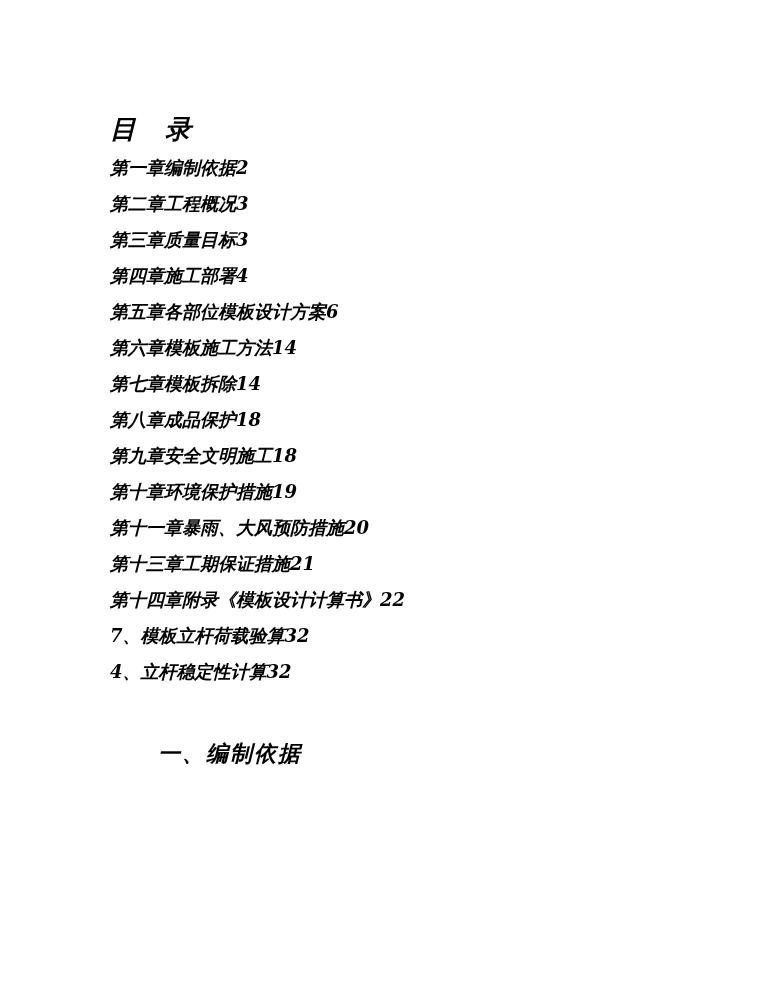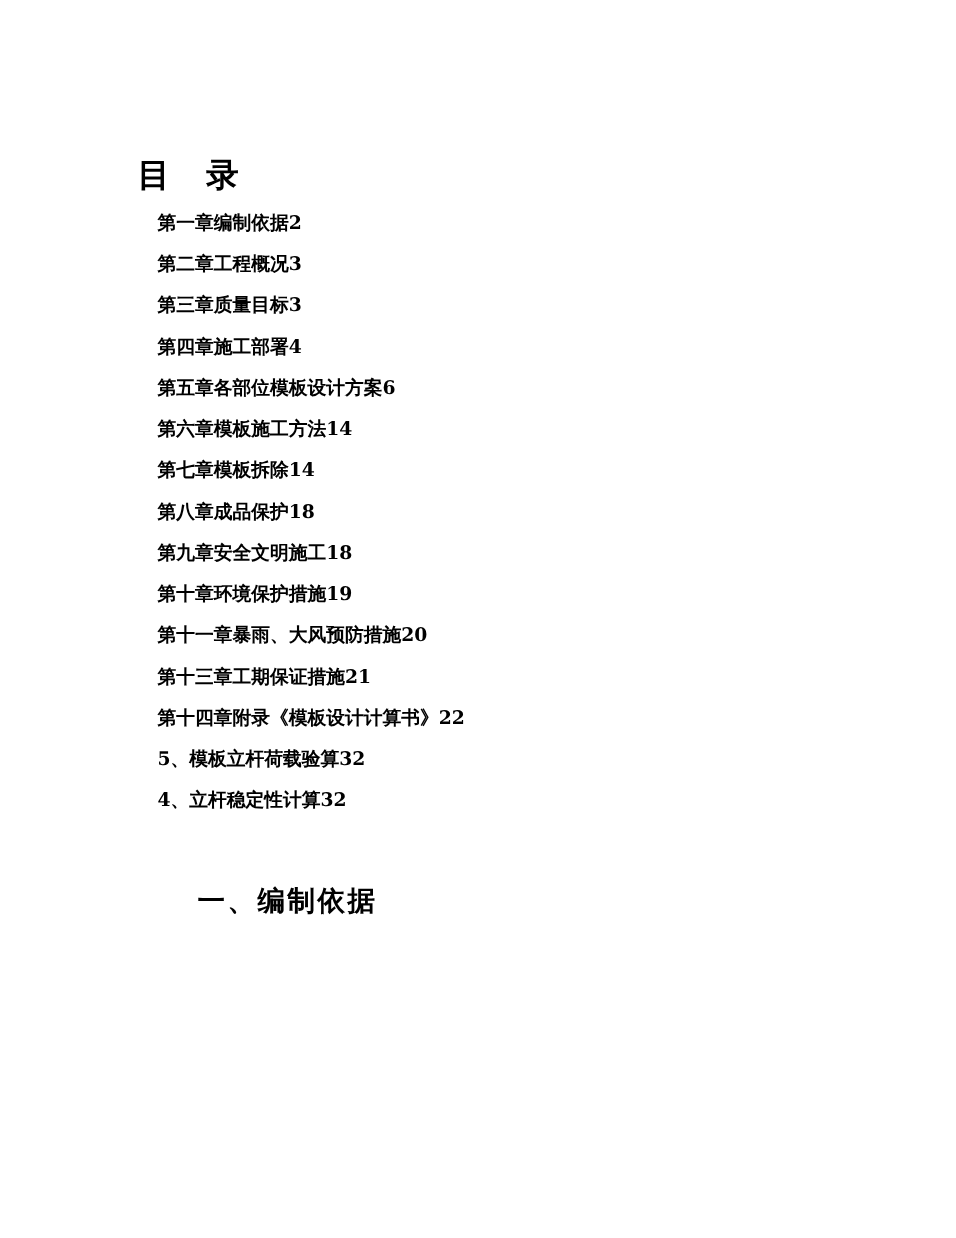--- a/index.html
+++ b/index.html
@@ -19,43 +19,44 @@
     position: absolute;
     left: 0;
     top: 0;
     width: 765px;
     height: 990px;
     background: #ffffff;
   }
   .content {
     position: absolute;
     left: 110px;
-    top: 126px;
+    top: 114px;
     width: 560px;
+    font-style: italic;
   }
   .toc-title {
     font-family: "DejaVu Serif", serif;
     font-weight: bold;
     font-size: 26px;
     letter-spacing: 10px;
     margin: 0 0 14px 0;
     line-height: 1.2;
   }
   .toc-list {
     list-style: none;
     margin: 0;
     padding: 0;
   }
   .toc-entry {
     font-family: "DejaVu Serif", serif;
     font-weight: bold;
-    font-size: 15px;
+    font-size: 18px;
     line-height: 1.0;
     padding: 0;
-    margin: 0 0 18px 16px;
+    margin: 0 0 18px 0;
     white-space: nowrap;
   }
   .section-heading {
     font-family: "DejaVu Serif", serif;
     font-weight: bold;
     font-size: 22px;
     letter-spacing: 2px;
     margin: 58px 0 0 48px;
   }
   .body-line {
@@ -80,21 +81,21 @@
       <li class="toc-entry">第四章施工部署4</li>
       <li class="toc-entry">第五章各部位模板设计方案6</li>
       <li class="toc-entry">第六章模板施工方法14</li>
       <li class="toc-entry">第七章模板拆除14</li>
       <li class="toc-entry">第八章成品保护18</li>
       <li class="toc-entry">第九章安全文明施工18</li>
       <li class="toc-entry">第十章环境保护措施19</li>
       <li class="toc-entry">第十一章暴雨、大风预防措施20</li>
       <li class="toc-entry">第十三章工期保证措施21</li>
       <li class="toc-entry">第十四章附录《模板设计计算书》22</li>
-      <li class="toc-entry">5、模板立杆荷载验算32</li>
+      <li class="toc-entry">7、模板立杆荷载验算32</li>
       <li class="toc-entry">4、立杆稳定性计算32</li>
     </ul>
 
     <h2 class="section-heading">一、编制依据</h2>
 
 
   </div>
 </div>
 
 </body></html>

